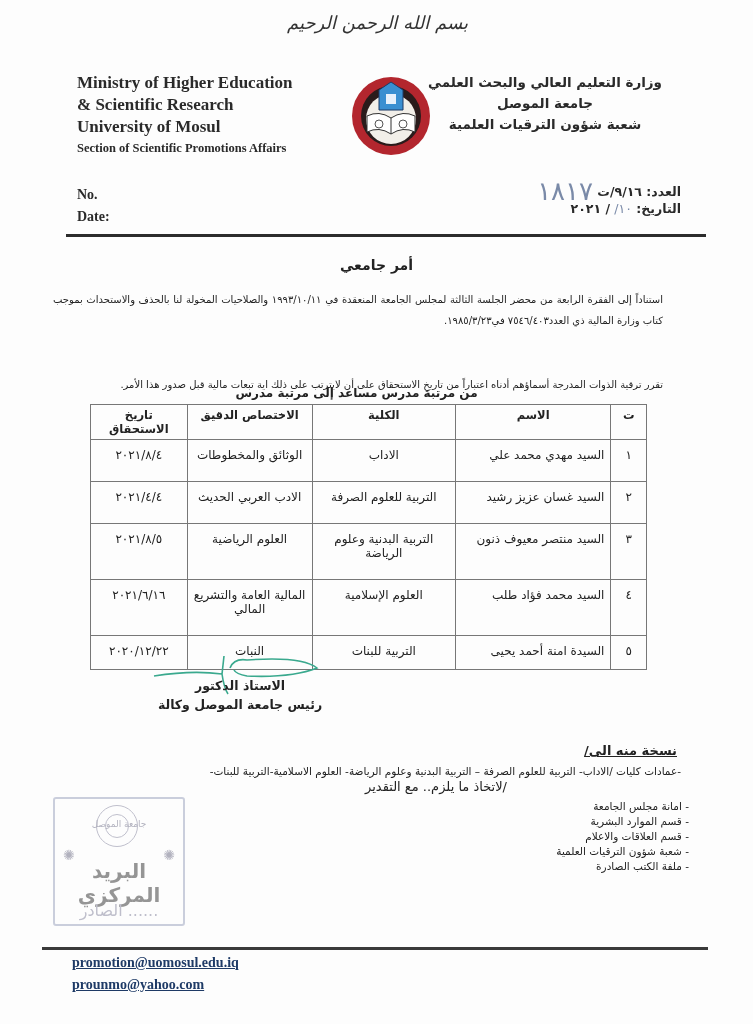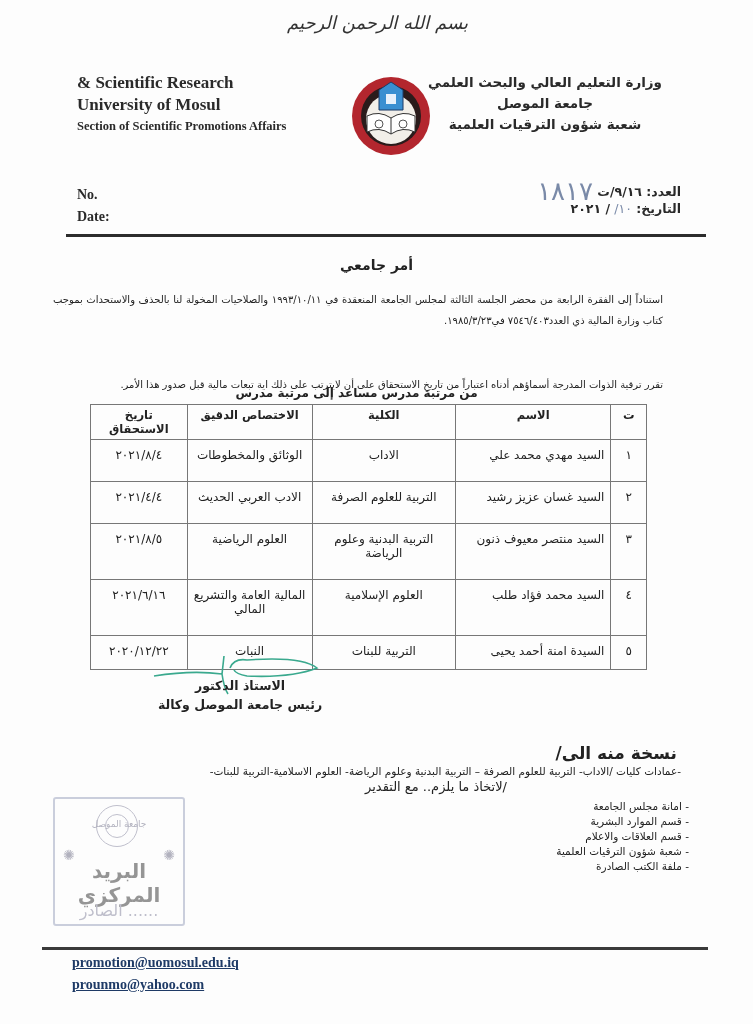--- a/index.html
+++ b/index.html
@@ -39,21 +39,21 @@
   table.grid td.c-num { text-align: center; width: 22px; }
   table.grid td.c-name { text-align: right; width: 140px; }
   table.grid td.c-college { text-align: center; width: 128px; }
   table.grid td.c-spec { text-align: center; width: 110px; }
   table.grid td.c-date { text-align: center; width: 82px; }
   table.grid tr.r1 td, table.grid tr.r2 td { height: 30px; padding-top: 8px; }
   table.grid tr.r3 td, table.grid tr.r4 td { height: 44px; padding-top: 8px; }
   table.grid tr.r5 td { height: 22px; padding-top: 8px; }
   .sig-line { left: 152px; top: 648px; width: 170px; height: 48px; }
   .sign { left: 140px; top: 676px; width: 200px; text-align: center; direction: rtl; font-weight: bold; font-size: 12.5px; line-height: 19px; }
-  .copy-title { right: 76px; top: 743px; direction: rtl; font-weight: bold; font-size: 17px; }
+  .copy-title { right: 76px; top: 743px; direction: rtl; font-weight: bold; font-size: 13px; text-decoration: underline; }
   .copy-line { right: 72px; top: 764px; width: 620px; direction: rtl; text-align: right; font-size: 10.5px; line-height: 15px; }
   .copy-line2 { right: 246px; top: 779px; direction: rtl; font-size: 13px; }
   .dist { right: 64px; top: 799px; direction: rtl; font-size: 10.5px; line-height: 15px; }
   .dist li { list-style: none; }
   .dist li::before { content: "-  "; }
   .stamp {
     left: 53px; top: 797px; width: 128px; height: 125px; border: 2px solid #b9bfd2; border-radius: 3px; opacity: .75;
   }
   .stamp .seal { position: absolute; left: 41px; top: 6px; width: 40px; height: 40px; border: 1.5px solid #aab; border-radius: 50%; }
   .stamp .seal-in { position: absolute; left: 8px; top: 8px; width: 22px; height: 22px; border: 1px solid #aab; border-radius: 50%; }
@@ -65,20 +65,21 @@
   .email { left: 72px; font-family: "Liberation Serif", serif; font-weight: bold; font-size: 14px; color: #1e3a66; text-decoration: underline; }
   .e1 { top: 955px; }
   .e2 { top: 977px; }
 </style>
 </head>
 <body>
 
 <div class="abs basmala">بسم الله الرحمن الرحيم</div>
 
 <div class="abs en-head">
+  <div class="l1">Ministry of Higher Education</div>
   <div class="l1">&amp; Scientific Research</div>
   <div class="l1">University of Mosul</div>
   <div class="l4">Section of Scientific Promotions Affairs</div>
 </div>
 
 <svg class="abs logo" viewBox="0 0 80 80">
   <circle cx="40" cy="40" r="39" fill="#b3262e"></circle>
   <circle cx="40" cy="40" r="30" fill="#2a1b1b"></circle>
   <circle cx="40" cy="43" r="25" fill="#f2efe9"></circle>
   <path d="M28 14 L40 6 L52 14 L52 34 L28 34 Z" fill="#3a8fd1" stroke="#1d3b66" stroke-width="1"></path>

